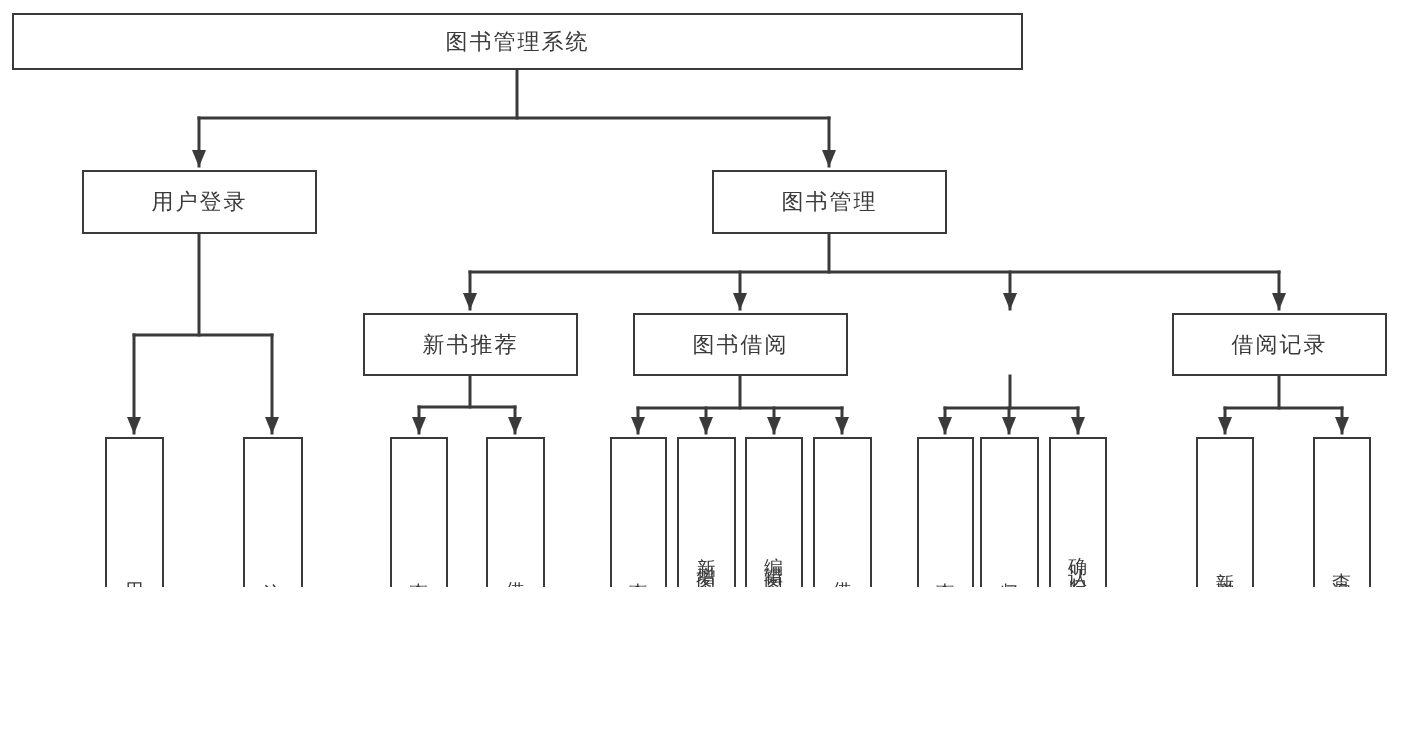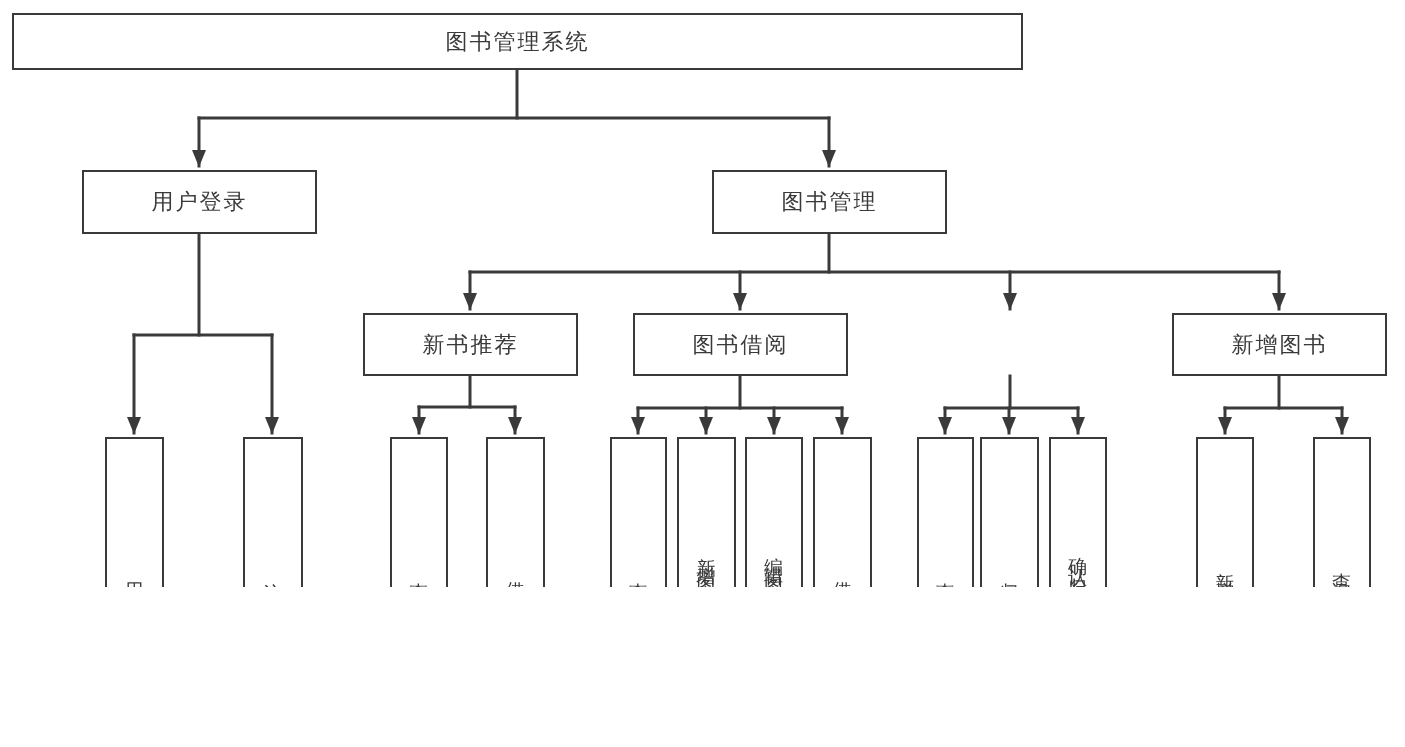--- a/index.html
+++ b/index.html
@@ -116,21 +116,21 @@
     <path class="cl" d="M1342 408 V433" marker-end="url(#arr)"></path>
   </svg>
 
   <div class="node hbox" style="left:12px; top:13px; width:1011px; height:57px;">图书管理系统</div>
 
   <div class="node hbox" style="left:82px; top:170px; width:235px; height:64px;">用户登录</div>
   <div class="node hbox" style="left:712px; top:170px; width:235px; height:64px;">图书管理</div>
 
   <div class="node hbox" style="left:363px; top:313px; width:215px; height:63px;">新书推荐</div>
   <div class="node hbox" style="left:633px; top:313px; width:215px; height:63px;">图书借阅</div>
-  <div class="node hbox" style="left:1172px; top:313px; width:215px; height:63px;">新增图书</div>
+  <div class="node hbox" style="left:1172px; top:313px; width:215px; height:63px;">借阅记录</div>
 
   <div class="node vbox" style="left:105px; top:437px; width:59px; height:299px;">用户登录</div>
   <div class="node vbox" style="left:243px; top:437px; width:60px; height:299px;">注销登录</div>
 
   <div class="node vbox" style="left:390px; top:437px; width:58px; height:299px;">查询图书</div>
   <div class="node vbox" style="left:486px; top:437px; width:59px; height:299px;">借阅图书</div>
 
   <div class="node vbox" style="left:610px; top:437px; width:57px; height:299px;">查询图书</div>
   <div class="node vbox" style="left:677px; top:437px; width:59px; height:299px;">新增图书（管理员）</div>
   <div class="node vbox" style="left:745px; top:437px; width:58px; height:299px;">编辑图书（管理员）</div>

